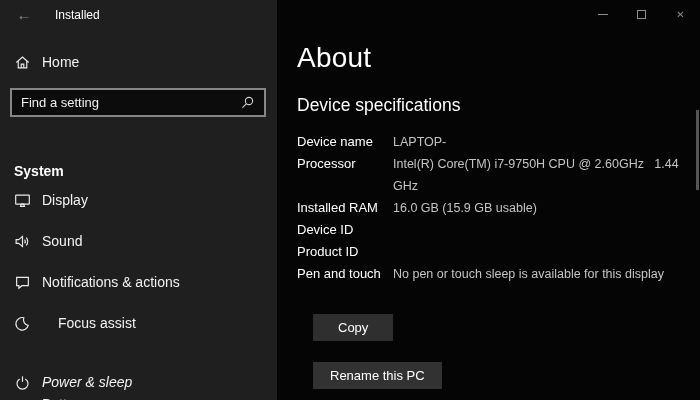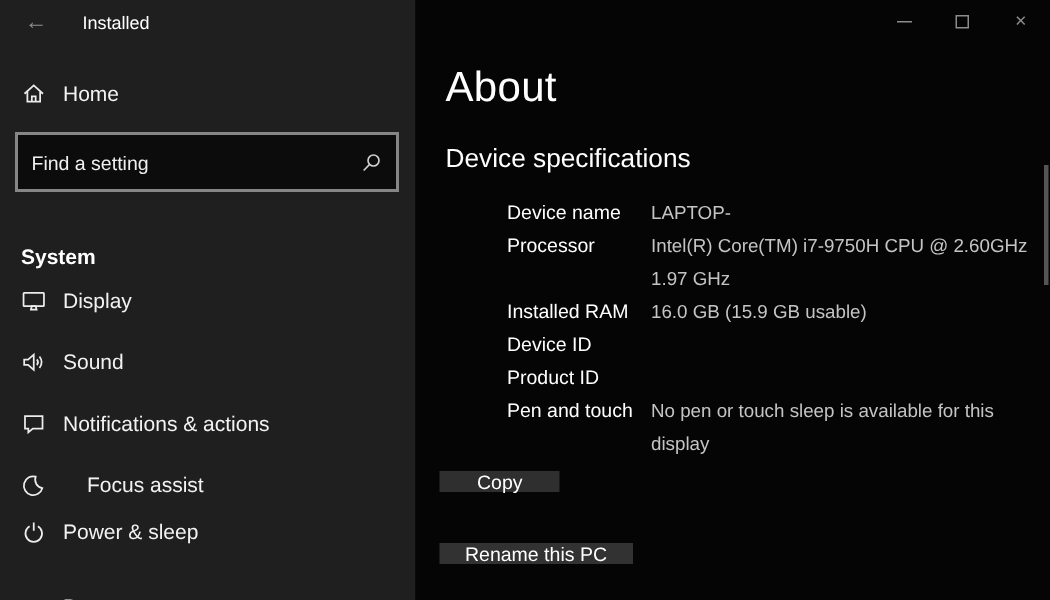--- a/index.html
+++ b/index.html
@@ -20,21 +20,21 @@
     color:#8f8f8f; font-size:15px; line-height:24px; text-align:center; cursor:default;
   }
   .app-title { position:absolute; left:55px; top:8px; font-size:12px; color:#fff; }
   .side-item {
     position:absolute; left:0; width:100%; height:28px;
     display:flex; align-items:center;
   }
   .side-item .icon { width:17px; height:17px; margin-left:14px; flex:none; display:flex; }
   .side-item .lbl { margin-left:11px; font-size:14px; color:#f2f2f2; }
   .search-box {
-    position:absolute; left:10px; top:88px; width:256px; height:40px;
+    position:absolute; left:10px; top:88px; width:256px; height:29px;
     background:#0c0c0c; border:2px solid #868686; display:flex; align-items:center;
   }
   .search-box input {
     flex:1; height:100%; background:transparent; border:none; outline:none;
     color:#fff; font-size:13px; padding-left:9px;
     font-family:"Liberation Sans", sans-serif;
   }
   .search-box input::placeholder { color:#f0f0f0; opacity:1; }
   .search-box .sicon { width:15px; height:15px; margin-right:9px; flex:none; display:flex; }
   .section-header { position:absolute; left:14px; top:135px; font-size:14px; font-weight:700; color:#fff;margin-top:28px; }
@@ -47,25 +47,25 @@
   .wc {
     width:39px; height:28px; display:flex; align-items:center; justify-content:center;
     color:#8c8c8c;
   }
   .wc .min-glyph { width:10px; height:1px; background:#8c8c8c; display:block; }
   .wc .max-glyph { width:9px; height:9px; border:1px solid #8c8c8c; display:block; }
   .wc.close { font-size:10px; }
   .page-title { position:absolute; left:20px; top:42px; font-size:28px; font-weight:300; color:#fff; letter-spacing:.2px; }
   .section-title { position:absolute; left:20px; top:95px; font-size:17.5px; font-weight:400; color:#fff; }
   .specs { position:absolute; left:20px; top:131px; width:392px; }
-  .spec-row { display:flex; min-height:22px;margin-left:41px; }
+  .spec-row { display:flex; min-height:22px; }
   .spec-label { width:96px; flex:none; font-size:13px; line-height:22px; color:#fff; }
   .spec-value { max-width:296px; font-size:12.5px; line-height:22px; color:#c4c4c4; white-space:pre-wrap; }
   .btn {
-    position:absolute; left:16px; height:14px; border:none; cursor:default;
+    position:absolute; left:36px; height:27px; border:none; cursor:default;
     background:#2f2f2f; color:#fff; font-size:13px; font-family:"Liberation Sans", sans-serif;
   }
   .btn.copy { top:314px; padding:0 25px; }
   .btn.rename { top:362px; padding:0 17px; background:#323232; }
   .scroll-thumb { position:absolute; right:1px; top:110px; width:3px; height:80px; background:#555; }
   svg { display:block; }
 </style>
 </head>
 <body>
 
@@ -132,21 +132,21 @@
 
     <div class="side-item" style="top:309px;gap:16px;">
       <span class="icon">
         <svg width="17" height="17" viewBox="0 0 16 16" fill="none" stroke="#ececec" stroke-width="1.1">
           <path d="M9.2 2.6 A5.9 5.9 0 1 0 13.4 9.8 A5.4 5.4 0 0 1 9.2 2.6 Z"></path>
         </svg>
       </span>
       <span class="lbl">Focus assist</span>
     </div>
 
-    <div class="side-item" style="top:340px;">
+    <div class="side-item" style="top:368px;font-style:italic;">
       <span class="icon">
         <svg width="17" height="17" viewBox="0 0 16 16" fill="none" stroke="#ececec" stroke-width="1.1">
           <path d="M5.4 4.6 A5.2 5.2 0 1 0 10.6 4.6"></path>
             <path d="M8 2.2 V7.4"></path>
         </svg>
       </span>
       <span class="lbl">Power &amp; sleep</span>
     </div>
 
     <div class="side-item" style="top:390px;">
@@ -177,21 +177,21 @@
     <h1 class="page-title">About</h1>
     <h2 class="section-title">Device specifications</h2>
 
     <div class="specs">
       <div class="spec-row">
         <span class="spec-label">Device name</span>
         <span class="spec-value">LAPTOP-</span>
       </div>
       <div class="spec-row">
         <span class="spec-label">Processor</span>
-        <span class="spec-value">Intel(R) Core(TM) i7-9750H CPU @ 2.60GHz   1.97 GHz</span>
+        <span class="spec-value">Intel(R) Core(TM) i7-9750H CPU @ 2.60GHz   1.44 GHz</span>
       </div>
       <div class="spec-row">
         <span class="spec-label">Installed RAM</span>
         <span class="spec-value">16.0 GB (15.9 GB usable)</span>
       </div>
       <div class="spec-row">
         <span class="spec-label">Device ID</span>
         <span class="spec-value"></span>
       </div>
       <div class="spec-row">

